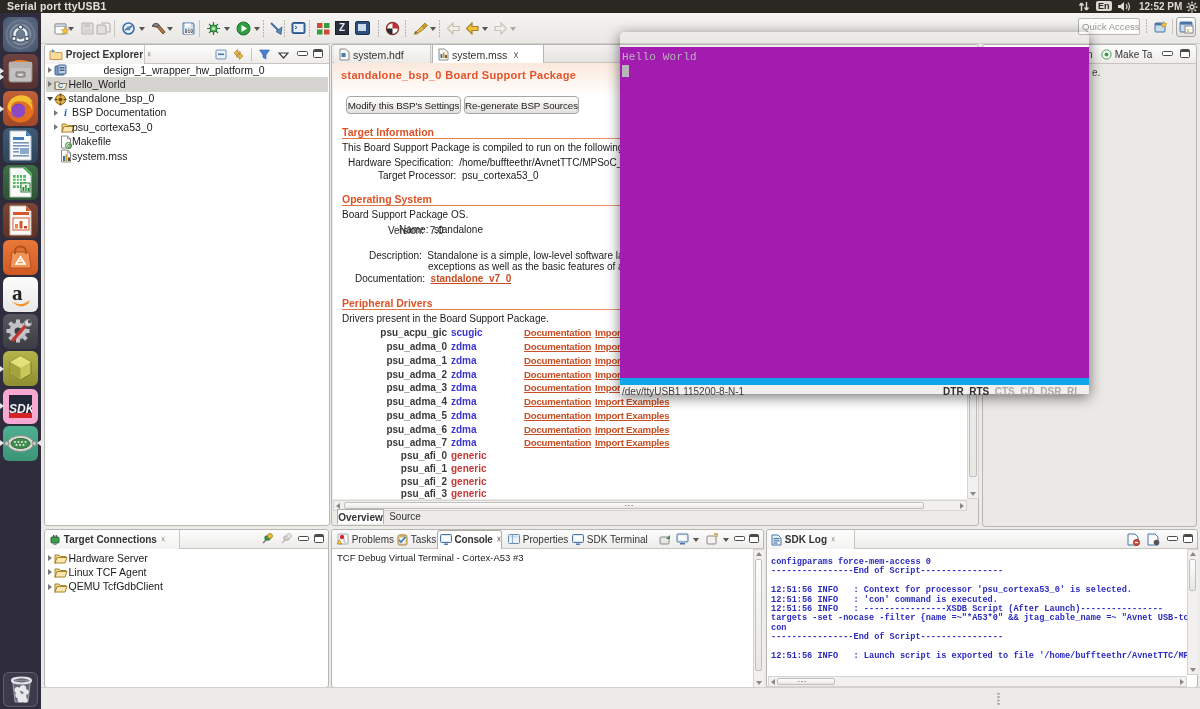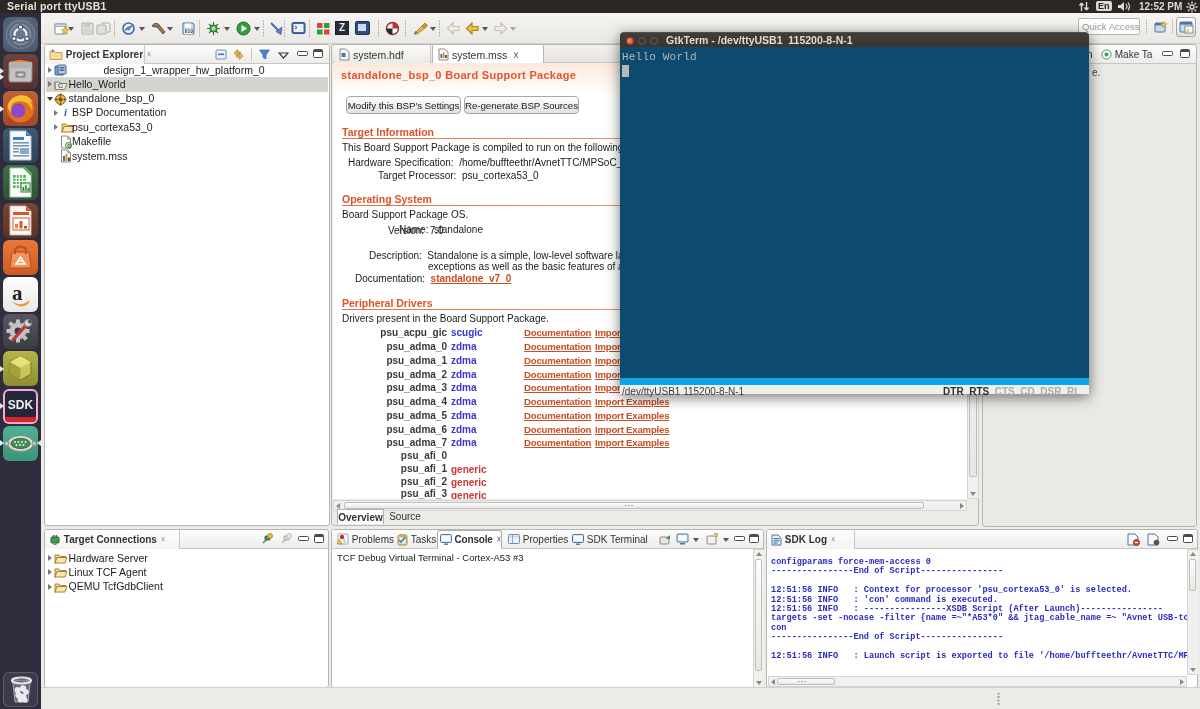--- a/index.html
+++ b/index.html
@@ -37,33 +37,33 @@
 #editor { position:absolute; }
 .etab { position:absolute; top:0; height:19px; font-size:10.5px; color:#333; display:flex; align-items:center; }
 .section-h { font-weight:bold; color:#DD5327; font-size:10.5px; position:absolute; }
 .rule { position:absolute; height:1px; background:linear-gradient(to right,#E0703E,#F0BEA2); }
 .ftext { position:absolute; font-size:10px; color:#1A1A1A; white-space:nowrap; }
 .flink { color:#C84E24; text-decoration:underline; font-weight:bold; }
 .btn { position:absolute; height:18px; border:1px solid #A8A7A4; border-radius:4px; background:linear-gradient(#FEFEFE,#EFEEEC 60%,#E2E0DD); font-size:9.8px; color:#222; display:flex; align-items:center; justify-content:center; white-space:nowrap; overflow:hidden; letter-spacing:-0.1px; }
 .drow { position:absolute; font-size:10px; font-weight:bold; white-space:nowrap; }
 .dn { color:#3A3A3A; }
 .dt-b { color:#3C34D0; }
-.dt-r { color:#C43936;margin-top:14px; }
+.dt-r { color:#C43936; }
 .dlink { position:absolute; font-size:9.6px; font-weight:bold; color:#C84E24; text-decoration:underline; white-space:nowrap; letter-spacing:-0.2px; }
 
 
 .sb { position:absolute; background:#F1F0EE; border:1px solid #D6D4D0; }
 .sbthumb { position:absolute; background:linear-gradient(#FDFDFD,#E8E7E4); border:1px solid #C0BEBA; border-radius:2px; }
 
 
 #gtkterm { position:absolute; left:620px; top:32px; width:469px; height:362px; z-index:60; box-shadow:0 3px 14px rgba(0,0,0,0.55); border-radius:4px 4px 0 0; }
 #gt-title { position:absolute; left:0; top:0; width:100%; height:15px; background:linear-gradient(#413E39,#383530); border-radius:4px 4px 0 0; border-top:1px solid #524F49; }
 #gt-title .t { position:absolute; left:46px; top:1px; font-size:10.5px; font-weight:bold; color:#DFDBD3; }
 .gbtn { position:absolute; top:3.5px; width:8px; height:8px; border-radius:50%; }
-#gt-term { position:absolute; left:0; top:15px; width:100%; height:331px; background:#0c4a6e; font-family:"Liberation Mono",monospace; }
+#gt-term { position:absolute; left:0; top:15px; width:100%; height:331px; background:#a21caf; font-family:"Liberation Mono",monospace; }
 #gt-status { position:absolute; left:0; top:346px; width:100%; height:16px; background:#F0EFED; border-top:7px solid #0ea5e9; font-size:10px; color:#3C3C3C; }
 
 
 #sdklog-text { position:absolute; font-family:"Liberation Mono",monospace; font-weight:bold; font-size:8.6px; color:#2B2BBE; line-height:9.4px; white-space:pre; }
 </style>
 </head>
 <body>
 
 <div id="topbar">
   <span class="title">Serial port ttyUSB1</span>
@@ -172,21 +172,21 @@
         <path d="M10 26 L24 10" stroke="#C0392E" stroke-width="3.4" stroke-linecap="round"></path>
         <circle cx="25" cy="9" r="3.6" fill="#D8D8DC" stroke="#8A8A8E"></circle>
         <circle cx="26.8" cy="7.4" r="2" fill="#56565E"></circle>
       </svg></div>
 <div class="lic" style="top:338.3px; background:linear-gradient(#B4B44A,#8E8E32);">
 <svg width="35" height="35" viewBox="0 0 35 35">
         <path d="M17.5 5 L28 11 v12 L17.5 29 7 23 V11 z" fill="#C8C85A" stroke="#7A7A28"></path>
         <path d="M17.5 5 L28 11 L17.5 17 7 11 z" fill="#E2E27A"></path>
         <path d="M17.5 17 V29 L7 23 V11 z" fill="#A2A23E"></path>
       </svg></div>
-<div class="lic" style="top:375.5px; background:#232838; border:2px solid #f9a8d4;">
+<div class="lic" style="top:375.5px; background:#232838; border:6px solid #f9a8d4;font-style:italic;">
 <div style="position:absolute; left:0; bottom:0; width:100%; height:5px; background:#D42428;"></div>
 <div style="position:absolute; left:0; top:7px; width:100%; text-align:center; font-size:12px; font-weight:bold; color:#F0F0F4;">SDK</div>
     </div>
 <div class="lic" style="top:412.7px; background:linear-gradient(#50B092,#3A9478);">
 <svg width="35" height="35" viewBox="0 0 35 35">
         <ellipse cx="17.5" cy="17.5" rx="13" ry="8" fill="#D8D8D4" stroke="#8A8A86"></ellipse>
         <ellipse cx="17.5" cy="17.5" rx="9.5" ry="5" fill="#3E8E4E" stroke="#2E6E3A"></ellipse>
         <g fill="#E8E8E4">
           <circle cx="12" cy="16" r="1"></circle>
           <circle cx="15.5" cy="16" r="1"></circle>
@@ -690,26 +690,20 @@
       <div style="position:absolute; right:2px; top:2px; width:0; height:0; border-top:3px solid transparent; border-bottom:3px solid transparent; border-left:4px solid #8A8886;"></div>
     </div>
   </div>
 
   <div style="position:absolute; left:0; top:674px; width:1159px; height:22px; background:#EDEBE8; border-top:1px solid #D2D0CC;">
     <div style="position:absolute; left:956px; top:4px; width:3px; height:13px; background-image:radial-gradient(circle,#9A9894 1px,transparent 1.2px); background-size:3px 3.4px;"></div>
   </div>
 </div>
 
 <div id="gtkterm">
-  <div id="gt-title">
-    <div class="gbtn" style="left:5.5px; background:radial-gradient(circle at 35% 35%, #F8896A, #DF4B28); border:1px solid #B03A1E;"></div>
-    <div class="gbtn" style="left:17.5px; background:#3E3B36; border:1px solid #5E5B55;"></div>
-    <div class="gbtn" style="left:29.5px; background:#3E3B36; border:1px solid #5E5B55;"></div>
-    <span class="t">GtkTerm - /dev/ttyUSB1&nbsp; 115200-8-N-1</span>
-  </div>
   <div id="gt-term">
     <div style="position:absolute; left:2px; top:4px; font-size:11px; color:#B6B6B6; letter-spacing:0.2px;">Hello World</div>
     <div style="position:absolute; left:2px; top:18px; width:6.5px; height:12px; background:#B8B8B8;"></div>
   </div>
   <div id="gt-status">
     <span style="position:absolute; left:2px; top:1px;">/dev/ttyUSB1 115200-8-N-1</span>
     <span style="position:absolute; right:12px; top:1px; font-weight:bold; color:#2E2E2E;">DTR&nbsp; RTS&nbsp; <span style="font-weight:bold;color:#ADABA7;">CTS&nbsp; CD&nbsp; DSR&nbsp; RI</span></span>
   </div>
 </div>
 

